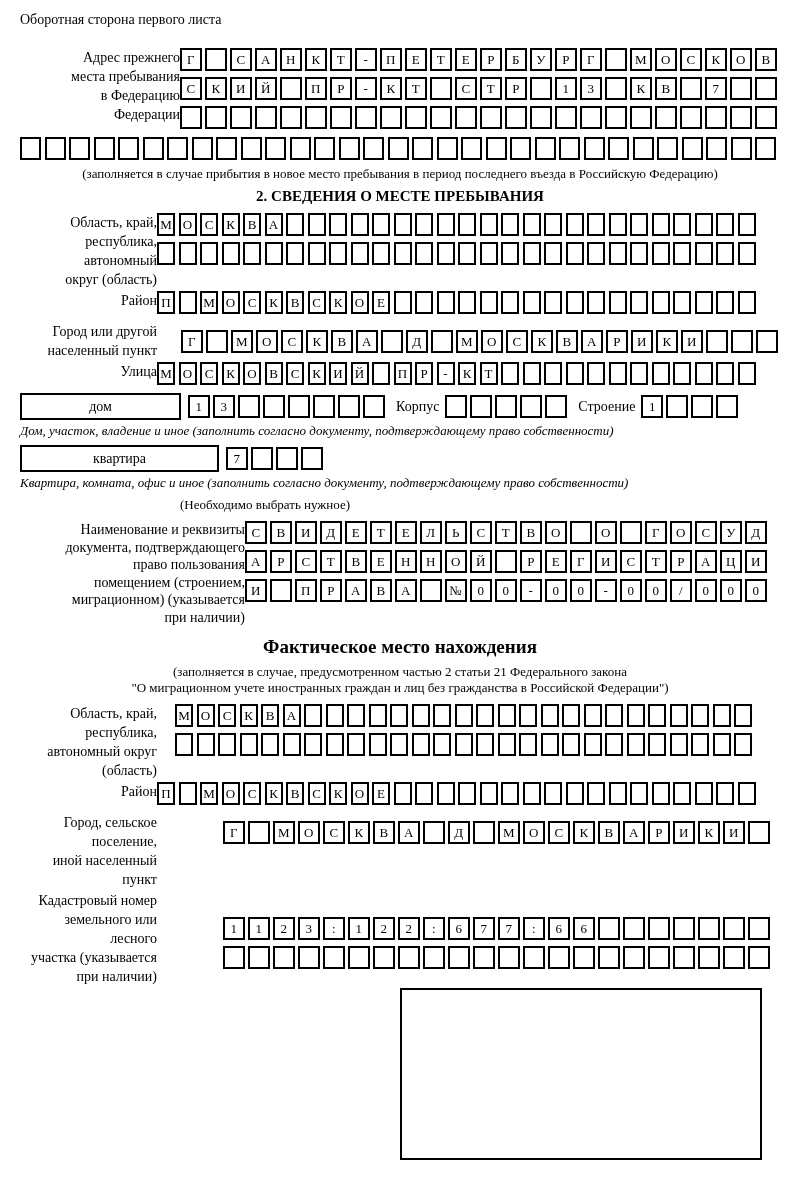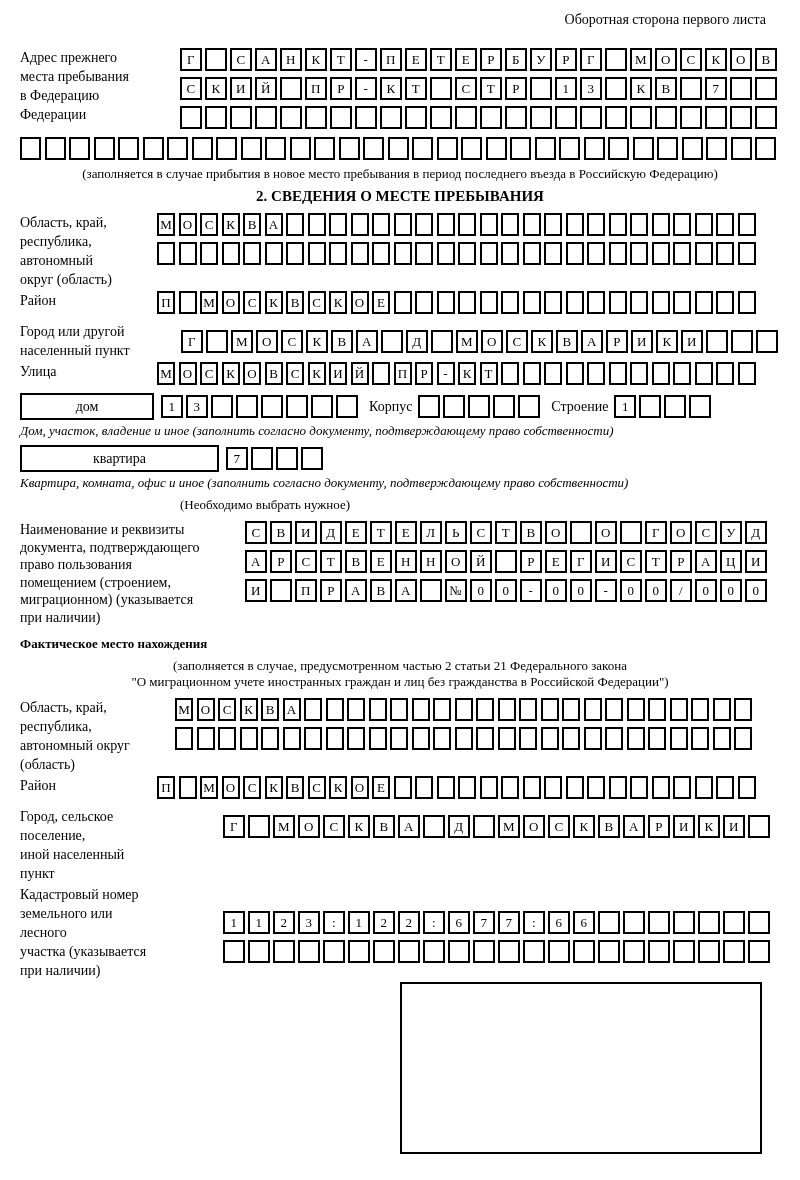--- a/index.html
+++ b/index.html
@@ -1,45 +1,45 @@
 <!DOCTYPE html>
 <html><head>
 <meta charset="utf-8">
 <style>
   html,body{margin:0;padding:0;background:#fff;}
   body{width:800px;height:1180px;color:#000;font-family:"Liberation Serif","DejaVu Serif",serif;}
   .page{padding:12px 20px 0 20px;position:relative;}
 
-  .corner{text-align:right;font-size:14px;padding-right:14px;margin-bottom:20px;}
+  .corner{text-align:left;font-size:14px;padding-right:14px;margin-bottom:20px;}
 
   
   .cells{line-height:0;white-space:nowrap;margin-bottom:6px;}
   .cell{display:inline-block;box-sizing:border-box;width:18px;height:23px;border:2px solid #000;
         margin-right:3.5px;text-align:center;font-size:13px;line-height:19px;vertical-align:top;
         font-family:"Liberation Serif",serif;}
   .cells.sm .cell{width:18px;margin-right:3.5px;}          
   .cells.lg .cell{width:21.5px;margin-right:3.5px;}        
   .cells.xf .cell{width:21px;margin-right:3.5px;}          
 
   .field{display:flex;align-items:flex-start;margin-bottom:2px;}
-  .flabel{font-size:14px;line-height:19px;flex:0 0 auto;}
+  .flabel{font-size:14px;line-height:19px;flex:0 0 auto;text-align:right;}
   .w160{width:160px;}
   .w137{width:137px;}
   .w225{width:225px;line-height:17.5px;}
   .fcells{flex:0 0 auto;}
 
   .note{font-size:13px;line-height:16px;}
   .center{text-align:center;}
   .sec-title{font-size:15px;font-weight:bold;text-align:center;margin:6px 0 8px 0;}
-  .sub-title{font-size:13px;font-weight:bold;margin:10px 0 6px 0;}
+  .sub-title{font-size:19px;font-weight:bold;text-align:center;margin:10px 0 6px 0;}
 
   .row{display:flex;align-items:center;line-height:0;}
   .bigbox{box-sizing:border-box;border:2px solid #000;height:27px;font-size:14px;line-height:23px;
           text-align:center;margin-right:7px;}
-  .w-dom{width:134px;}
+  .w-dom{width:161px;}
   .w-kv{width:199px;}
   .inline-label{font-size:14px;line-height:23px;margin:0 6px 0 8px;}
   .house-note{margin:3px 0 6px 0;font-style:italic;}
 
   .stay-row{margin:6px 0 2px 0;display:flex;align-items:center;font-size:14px;line-height:23px;}
   .chk{display:inline-block;box-sizing:border-box;width:22px;height:23px;border:2px solid #000;
        text-align:center;font-size:14px;line-height:19px;margin:0 10px;}
   .chk.gap{margin-left:18px;}
   .stay-note{padding-left:160px;margin-bottom:8px;}
 

